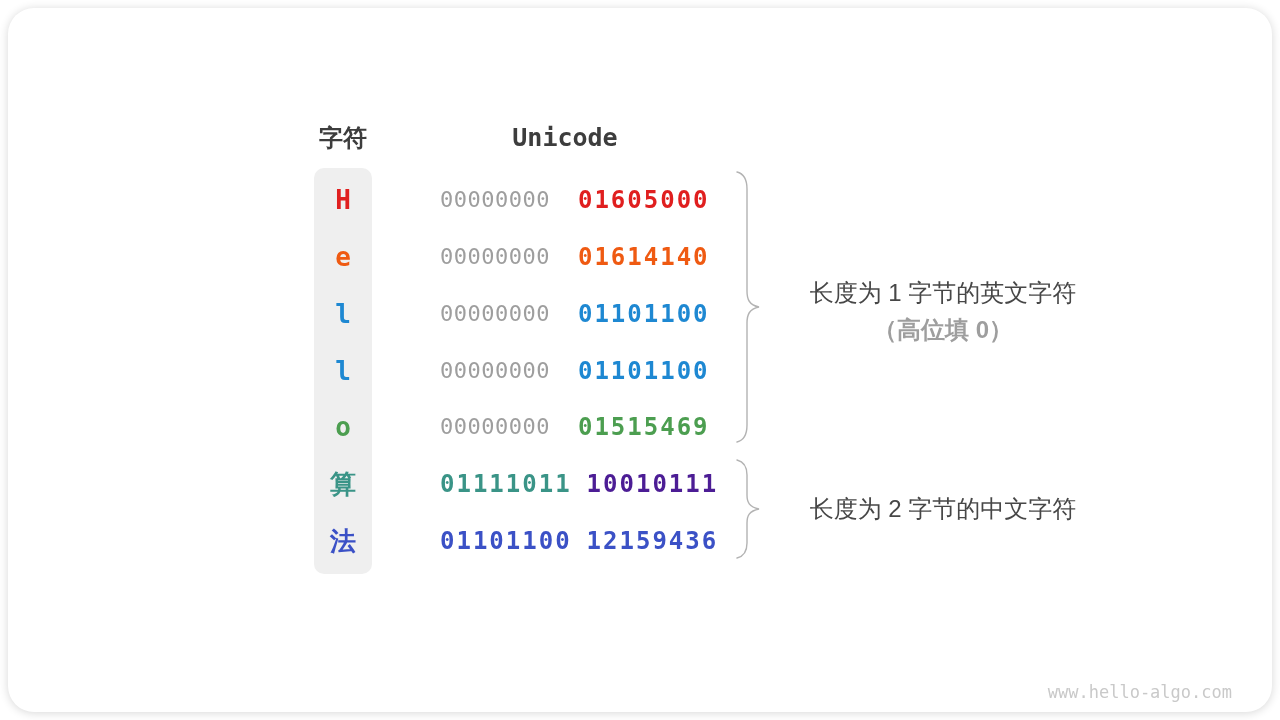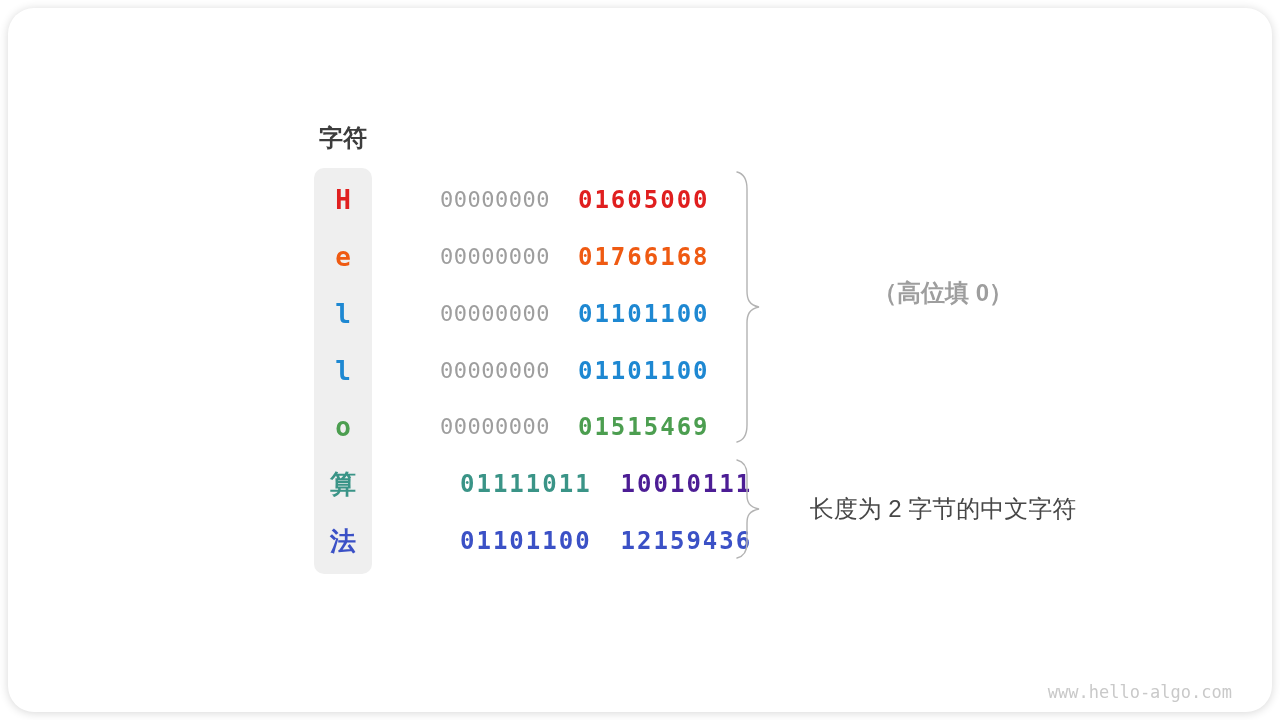--- a/index.html
+++ b/index.html
@@ -46,21 +46,21 @@
     font-size: 26px; font-weight: bold;
     line-height: 34px;
     font-family: "DejaVu Sans Mono", "Liberation Sans", sans-serif;
   }
   .row-binary {
     position: absolute; left: 432px; top: 0; height: 34px;
     display: flex; align-items: center;
     font-family: "DejaVu Sans Mono", monospace;
   }
   .row.single .row-binary { gap: 28px; }
-  .row.double .row-binary { gap: 29px; margin-left: 20px; }
+  .row.double .row-binary { gap: 15px; }
   .byte { font-size: 24px; font-weight: bold; letter-spacing: 2px; line-height: 34px; }
   .row.single .byte-1 { font-size: 22px; font-weight: normal; letter-spacing: 0.5px; }
   .row-h    { top: 175px; }
   .row-e    { top: 232px; }
   .row-l1   { top: 289px; }
   .row-l2   { top: 346px; }
   .row-o    { top: 402px; }
   .row-suan { top: 459px; }
   .row-fa   { top: 516px; }
   .brace { position: absolute; left: 726px; }
@@ -84,35 +84,36 @@
 </style>
 </head>
 <body>
 
 <div class="card">
 
   <div class="char-strip"></div>
 
   <div class="header-row">
     <div class="header-char">字符</div>
+    <div class="header-unicode">Unicode</div>
   </div>
 
   <div class="row single row-h">
     <div class="row-char" style="color: rgb(224, 31, 31);">H</div>
     <div class="row-binary">
       <span class="byte byte-1" style="color: rgb(158, 158, 158);">00000000</span>
       <span class="byte byte-2" style="color: rgb(224, 31, 31);">01605000</span>
     </div>
   </div>
 
   <div class="row single row-e">
     <div class="row-char" style="color: rgb(239, 90, 18);">e</div>
     <div class="row-binary">
       <span class="byte byte-1" style="color: rgb(158, 158, 158);">00000000</span>
-      <span class="byte byte-2" style="color: rgb(239, 90, 18);">01766168</span>
+      <span class="byte byte-2" style="color: rgb(239, 90, 18);">01614140</span>
     </div>
   </div>
 
   <div class="row single row-l1">
     <div class="row-char" style="color: rgb(30, 136, 210);">l</div>
     <div class="row-binary">
       <span class="byte byte-1" style="color: rgb(158, 158, 158);">00000000</span>
       <span class="byte byte-2" style="color: rgb(30, 136, 210);">01101100</span>
     </div>
   </div>
@@ -151,20 +152,21 @@
 
   <svg class="brace brace-1" width="30" height="272" viewBox="0 0 30 272">
     <path d="M 3 1 C 11 3 13 10 13 18 L 13 120 C 13 128 15 134 25 136 C 15 138 13 144 13 152 L 13 254 C 13 262 11 269 3 271" fill="none" stroke="#b3b3b3" stroke-width="1.4" stroke-linecap="round"></path>
   </svg>
 
   <svg class="brace brace-2" width="30" height="100" viewBox="0 0 30 100">
     <path d="M 3 1 C 11 3 13 9 13 16 L 13 36 C 13 43 15 48 25 50 C 15 52 13 57 13 64 L 13 84 C 13 91 11 97 3 99" fill="none" stroke="#b3b3b3" stroke-width="1.4" stroke-linecap="round"></path>
   </svg>
 
   <div class="annotation annotation-1">
+    <div class="main-line">长度为 1 字节的英文字符</div>
     <div class="sub-line">（高位填 0）</div>
   </div>
 
   <div class="annotation annotation-2">
     <div class="main-line">长度为 2 字节的中文字符</div>
   </div>
 
   <div class="watermark">www.hello-algo.com</div>
 
 </div>

